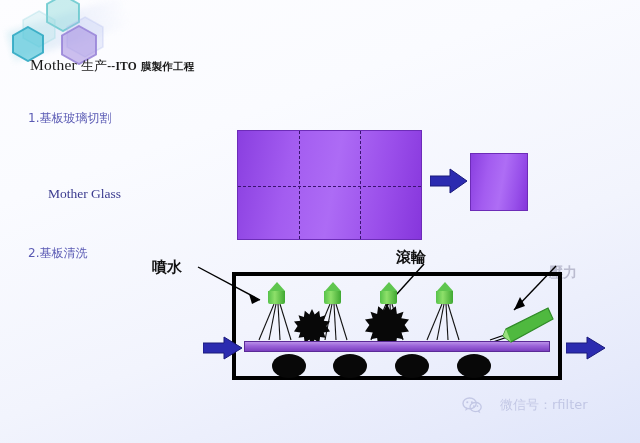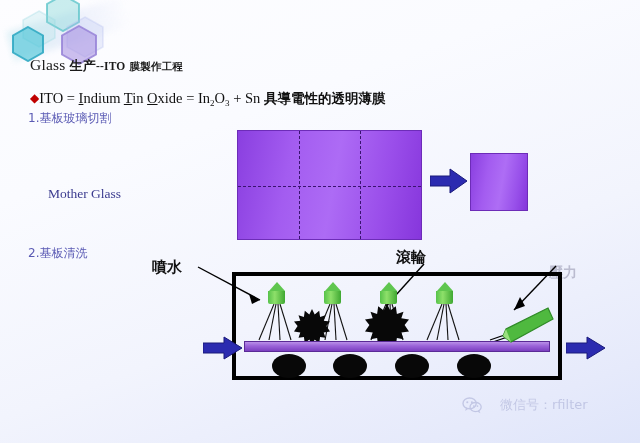--- a/index.html
+++ b/index.html
@@ -19,21 +19,21 @@
     position:absolute;left:8px;top:14px;width:120px;height:30px;
     background:linear-gradient(100deg,rgba(150,215,225,.30),rgba(190,205,240,.30),rgba(255,255,255,0));
     transform:rotate(-17deg);filter:blur(3px);
   }
   
   .title{
     position:absolute;left:30px;top:56px;
     font-size:15.5px;color:#1a1a1a;white-space:nowrap;letter-spacing:.2px;
   }
   .title .sm{font-size:11.5px;font-weight:bold;}
-  .title .cn{font-family:"DejaVu Sans",sans-serif;font-weight:bold;font-size:13px;}
+  .title .cn{font-family:"DejaVu Sans",sans-serif;font-weight:normal;font-size:13px;}
   .title .cnsm{font-family:"DejaVu Sans",sans-serif;font-weight:bold;font-size:10.5px;}
   .formula{
     position:absolute;left:30px;top:90px;
     font-size:14.5px;color:#111;white-space:nowrap;
   }
   .formula .dia{color:#c00000;font-size:12px;vertical-align:1px;}
   .formula .u{text-decoration:underline;}
   .formula sub{font-size:9px;vertical-align:-3px;}
   .formula .cn{font-family:"DejaVu Sans",sans-serif;font-weight:bold;font-size:13.5px;}
   .step{
@@ -138,28 +138,25 @@
       </svg>
     </div>
     <div class="hex" style="left:61px;top:25px;">
       <svg width="36" height="40" viewBox="0 0 36 40">
         <polygon points="18,1 35,10.5 35,29.5 18,39 1,29.5 1,10.5" fill="rgba(172,152,228,.62)" stroke="rgba(150,130,215,.85)" stroke-width="2"></polygon>
       </svg>
     </div>
   </div>
 
   <div class="title">
-    <span>Glass</span>
+    <span>Mother</span>
     <span class="cn">生产</span><span class="sm">--</span><span class="sm">ITO</span>
     <span class="cnsm">膜製作工程</span>
   </div>
 
-  <div class="formula">
-    <span class="dia">◆</span><span>ITO = </span><span class="u">I</span><span>ndium </span><span class="u">T</span><span>in </span><span class="u">O</span><span>xide = In</span><sub>2</sub><span>O</span><sub>3</sub><span> + Sn </span><span class="cn">具導電性的透明薄膜</span>
-  </div>
 
   <div class="step" id="step1">1.基板玻璃切割</div>
   <div class="step" id="step2">2.基板清洗</div>
   <div class="mglass">Mother Glass</div>
 
   <div class="glassbig">
     <div class="cutv" style="left:61px;"></div>
     <div class="cutv" style="left:122px;"></div>
     <div class="cuth" style="top:55px;"></div>
   </div>

